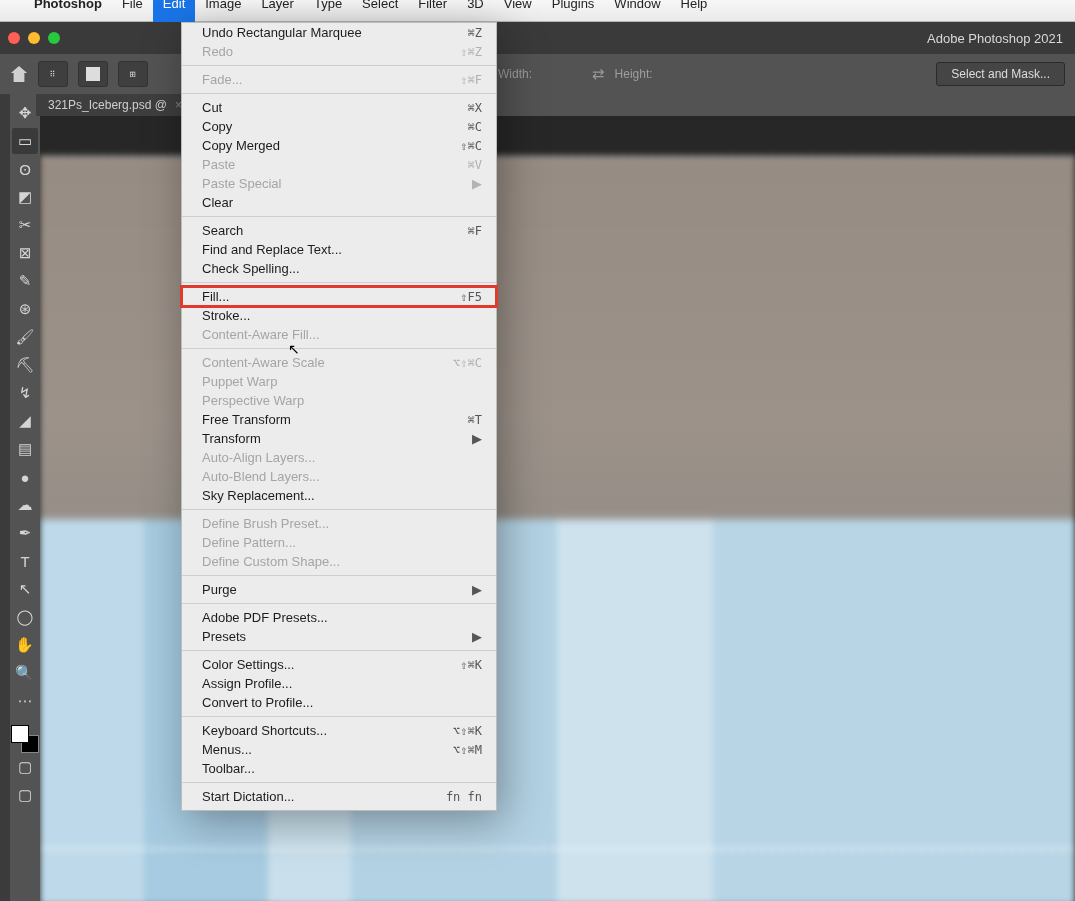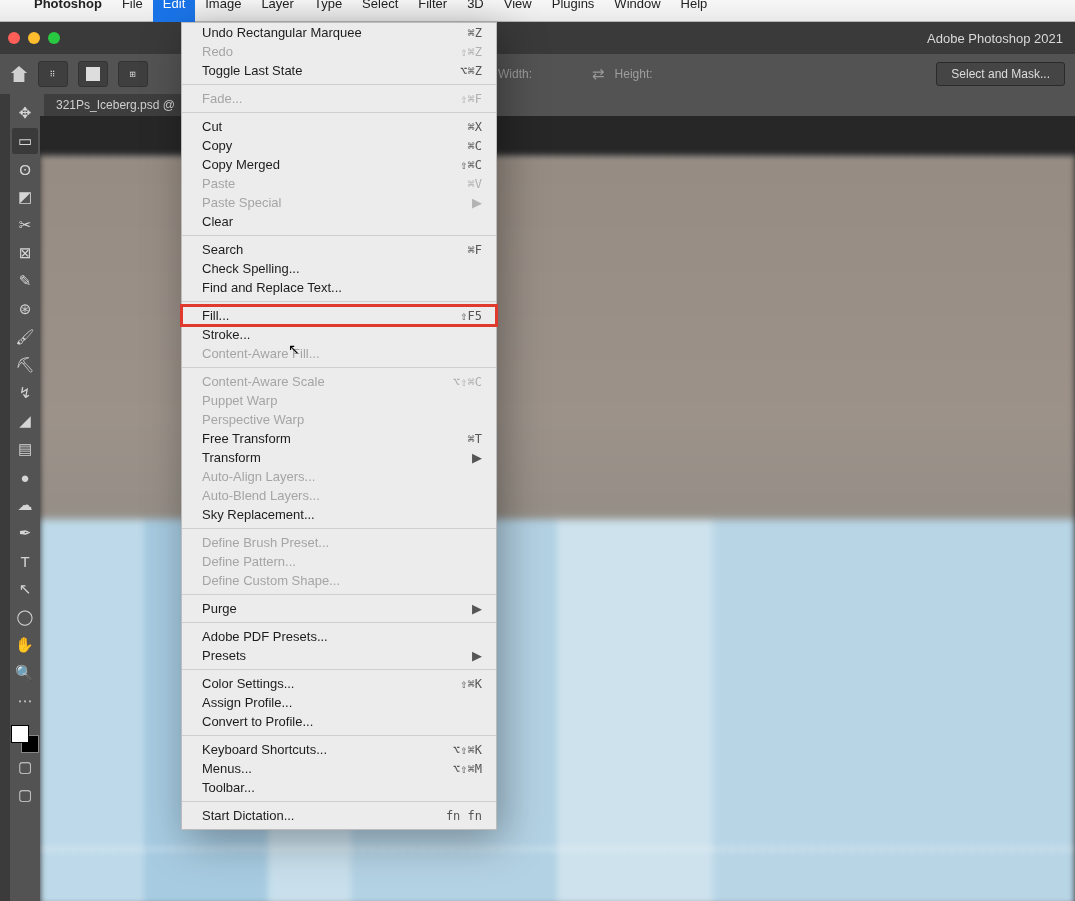--- a/index.html
+++ b/index.html
@@ -34,21 +34,21 @@
   
   .lcol0 { width:10px; background:#3b3b3b; }
   .toolcol { width:30px; background:#535353; display:flex; flex-direction:column; align-items:center; padding-top:6px; gap:2px; }
   .tool { width:26px; height:26px; display:flex; align-items:center; justify-content:center; color:#d5d5d5; font-size:15px; border-radius:2px; }
   .tool.sel { background:#3a3a3a; }
   .swatchbox { margin-top:10px; position:relative; width:26px; height:26px; }
   .swatchbox .fg{position:absolute;top:-1px;left:-1px;width:18px;height:18px;background:#fff;border:1px solid #000;}
   .swatchbox .bg{position:absolute;bottom:-1px;right:-1px;width:18px;height:18px;background:#000;border:1px solid #888;}
 
   
-  .doctab { position:absolute; top:0; left:44px; height:22px; padding:0 12px; background:#3e3e3e; color:#cfcfcf; font-size:12px; display:flex; align-items:center; gap:8px; border-right:5px solid #000000;}
+  .doctab { position:absolute; top:0; left:36px; height:22px; padding:0 12px; background:#3e3e3e; color:#cfcfcf; font-size:12px; display:flex; align-items:center; gap:8px; border-right:5px solid #000000;}
   .doctab .x{color:#aaaa;}
 
   .canvas { position:absolute; top:22px; left:40px; right:0; bottom:0; background:#272727; overflow:hidden; }
   .imgfake { position:absolute; top:40px; left:0; right:0; bottom:0;
     background:
       linear-gradient(to bottom,
         #978c83 0%, #9c928a 35%, #968f87 48%,
         rgba(0,0,0,0) 49%),
       linear-gradient(to right,
         #bedaea 0 10%, #a7cbe1 10% 22%, #c9e0ec 22% 30%, #b3d2e4 30% 50%,
@@ -146,24 +146,20 @@
 
 <div class="ddmenu" id="ddmenu">
     <div class="ddrow">
       <span>Undo Rectangular Marquee</span>
       <span class="sc">⌘Z</span>
     </div>
     <div class="ddrow dis">
       <span>Redo</span>
       <span class="sc">⇧⌘Z</span>
     </div>
-    <div class="ddrow">
-      <span>Toggle Last State</span>
-      <span class="sc">⌥⌘Z</span>
-    </div>
     <div class="sep"></div>
     <div class="ddrow dis">
       <span>Fade...</span>
       <span class="sc">⇧⌘F</span>
     </div>
     <div class="sep"></div>
     <div class="ddrow">
       <span>Cut</span>
       <span class="sc">⌘X</span>
     </div>
@@ -185,24 +181,24 @@
     </div>
     <div class="ddrow">
       <span>Clear</span>
     </div>
     <div class="sep"></div>
     <div class="ddrow">
       <span>Search</span>
       <span class="sc">⌘F</span>
     </div>
     <div class="ddrow">
+      <span>Find and Replace Text...</span>
+    </div>
+    <div class="ddrow">
       <span>Check Spelling...</span>
-    </div>
-    <div class="ddrow">
-      <span>Find and Replace Text...</span>
     </div>
     <div class="sep"></div>
     <div class="ddrow hl">
       <span>Fill...</span>
       <span class="sc">⇧F5</span>
     </div>
     <div class="ddrow">
       <span>Stroke...</span>
     </div>
     <div class="ddrow dis">

